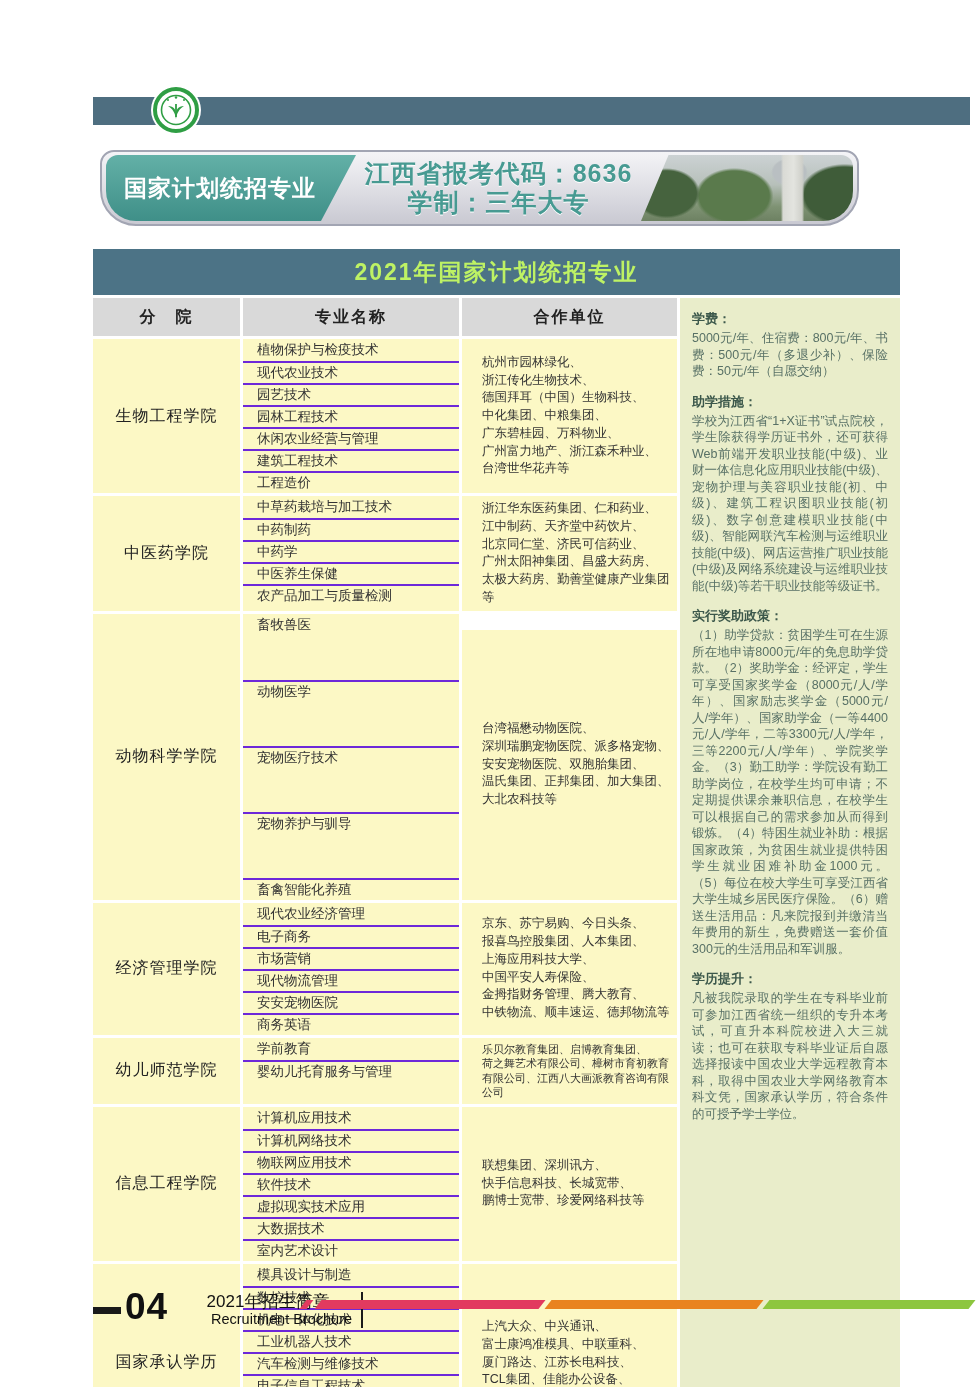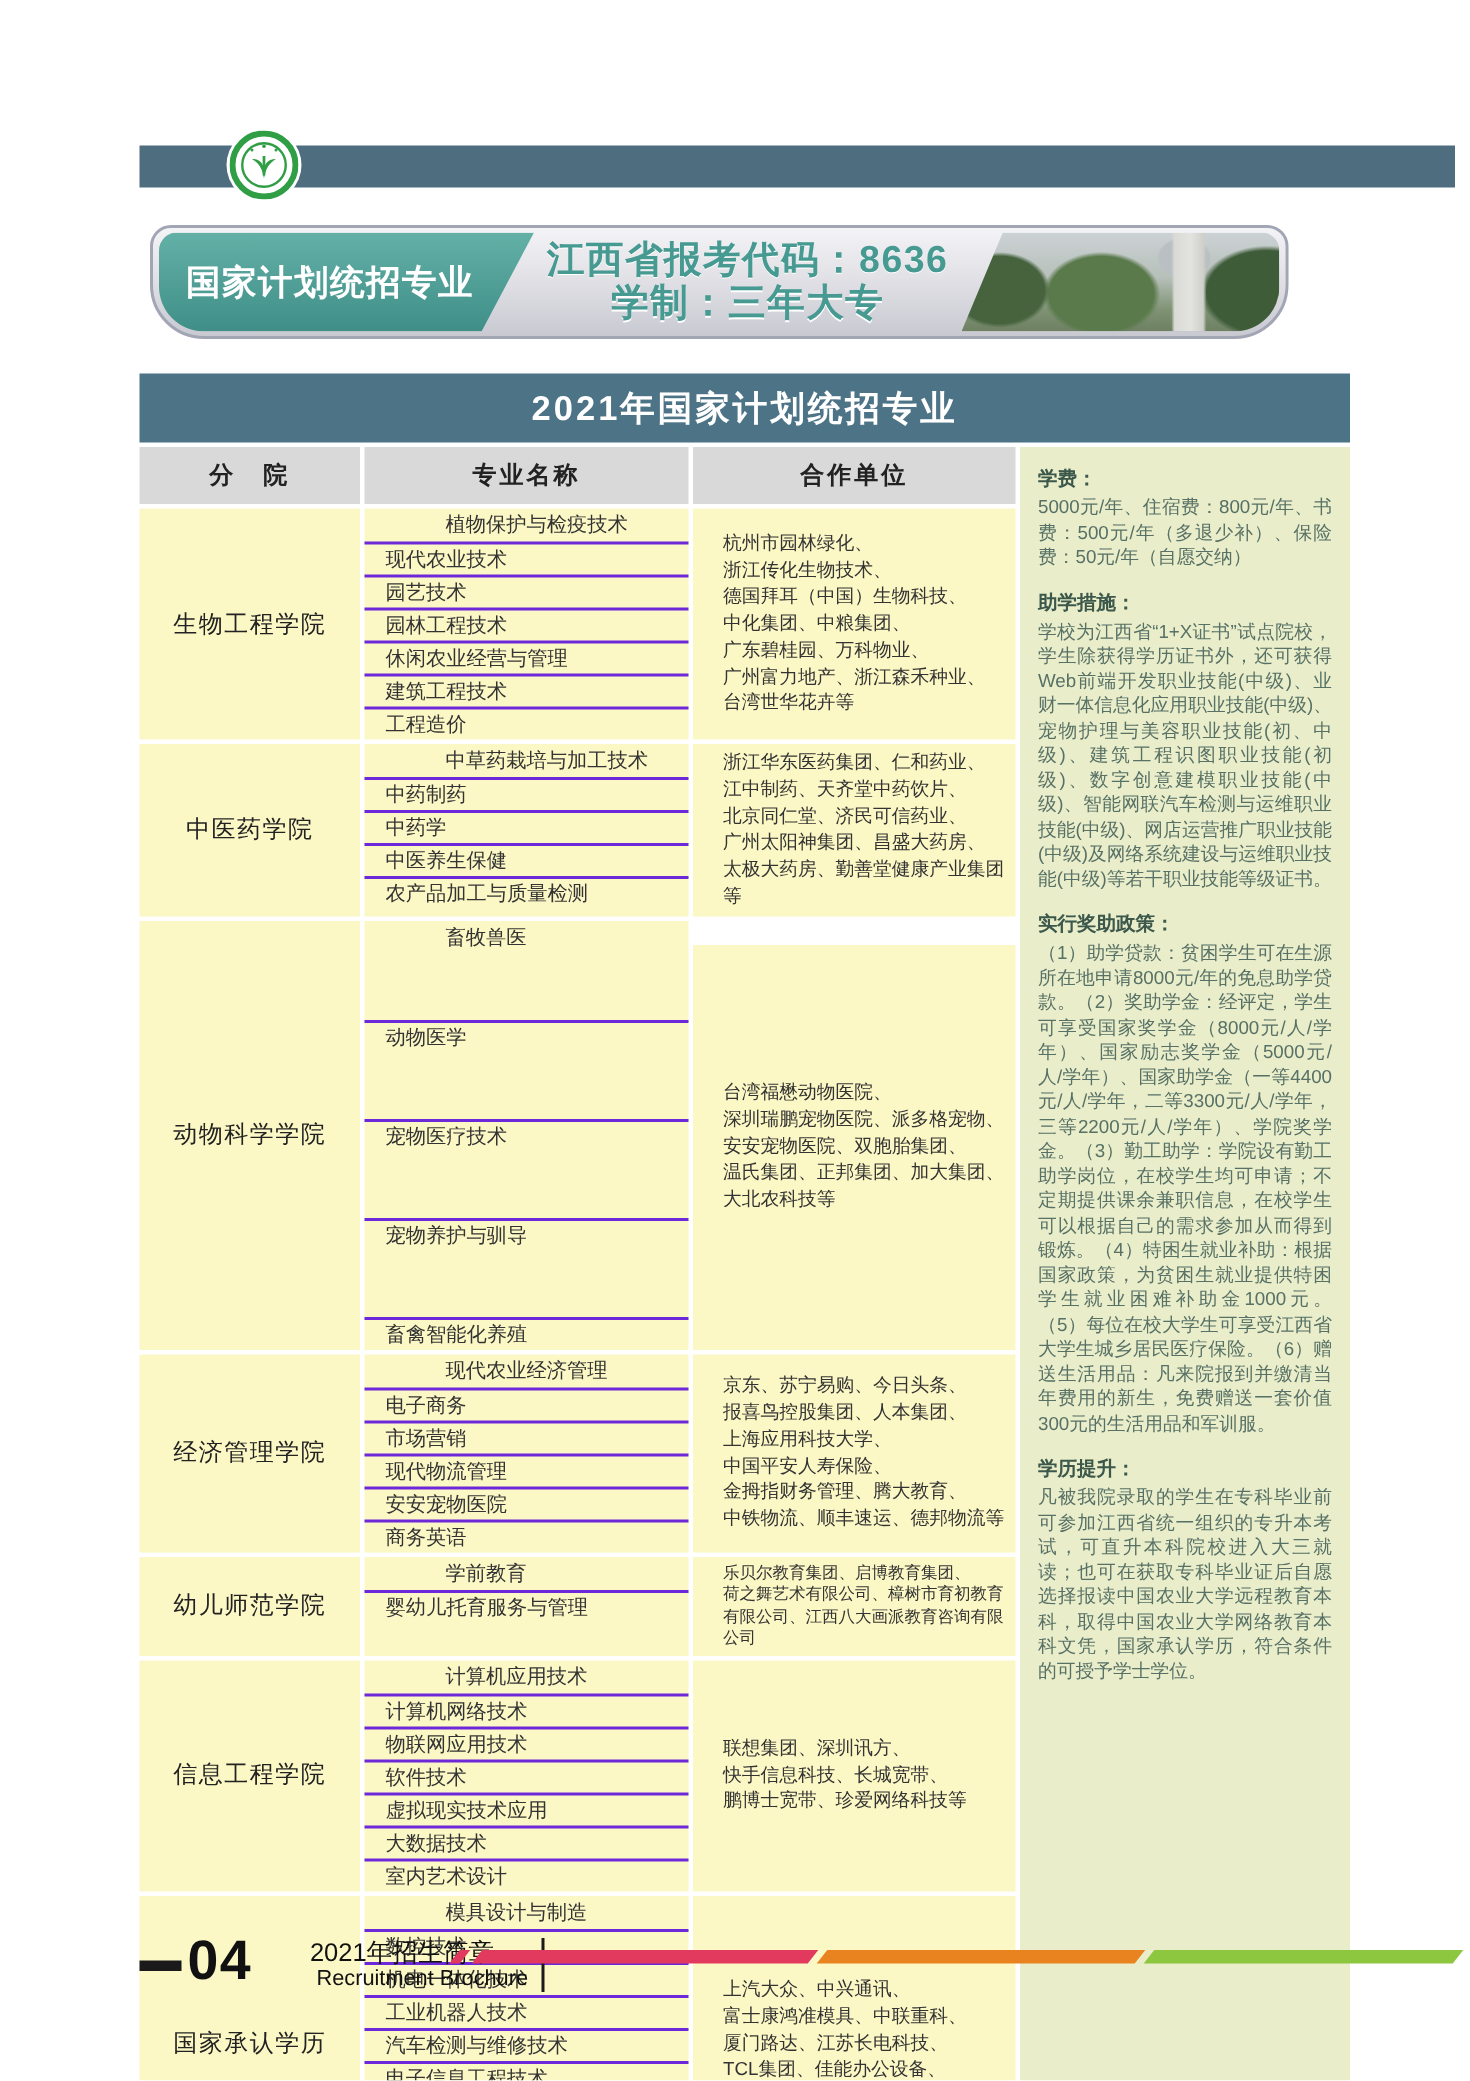--- a/index.html
+++ b/index.html
@@ -29,32 +29,32 @@
             linear-gradient(90deg,transparent 66%,#d9dad5 67%,#e3e4df 72%,#cfd0ca 76%,transparent 77%),
             radial-gradient(60px 45px at 12% 58%,#46633e 0 50%,transparent 56%),
             radial-gradient(70px 50px at 44% 62%,#5a7a4c 0 50%,transparent 56%),
             radial-gradient(80px 55px at 96% 60%,#3f5c39 0 50%,transparent 56%),
             radial-gradient(34px 26px at 70% 26%,#b9bfc2 0 48%,transparent 54%),
             linear-gradient(180deg,#ccd2d4 0%,#b7c0ba 45%,#7f9374 78%,#6d8162 100%);
           background-color:#8fa287;}
 
   
   .table-title{position:absolute;left:93px;top:249px;width:807px;height:46px;background:var(--table-title-bg,#4c7386);
-          color:#ffffff;font-size:23px;font-weight:bold;letter-spacing:2px;
+          color:#bef264;font-size:23px;font-weight:bold;letter-spacing:2px;
           display:flex;align-items:center;justify-content:center;}
   .ptable{position:absolute;left:93px;top:298px;width:807px;
           display:grid;grid-template-columns:147px 216px 215px 1fr;gap:3px;background:#fff;}
   .cell{background:var(--cell-yellow,#fcf8c5);}
   .th{background:var(--header-row-bg,#d9d9d9);height:38px;display:flex;align-items:center;justify-content:center;
       font-size:16px;font-weight:bold;color:#222;letter-spacing:2px;}
   .college{display:flex;align-items:center;justify-content:center;font-size:16px;color:#222;letter-spacing:1px;}
   .majors{display:flex;flex-direction:column;padding:0;}
   .mrow{height:22px;box-sizing:border-box;display:flex;align-items:center;padding-left:14px;
         font-size:13.5px;color:#333;border-top:2px solid #6d28d9;}
-  .mrow:first-child{border-top:none;margin-left:40px;}
+  .mrow:first-child{border-top:none;}
   .partners{display:flex;align-items:center;padding:4px 6px 4px 20px;font-size:12.5px;color:#333;
         white-space:pre-line;line-height:1.42;}
   .partners.small{font-size:11px;line-height:1.32;padding-right:2px;}
 
   
   .sidebar{grid-column:4;grid-row:1 / span 8;background:var(--sidebar-bg,#e9edca);
         padding:10px 12px;box-sizing:border-box;overflow:hidden;}
   .sb-h{font-weight:bold;color:#3c584b;font-size:13px;margin:13px 0 2px 0;}
   .sb-h:first-child{margin-top:2px;}
   .sb-t{color:#587166;font-size:12.5px;line-height:16.5px;text-align:justify;}

